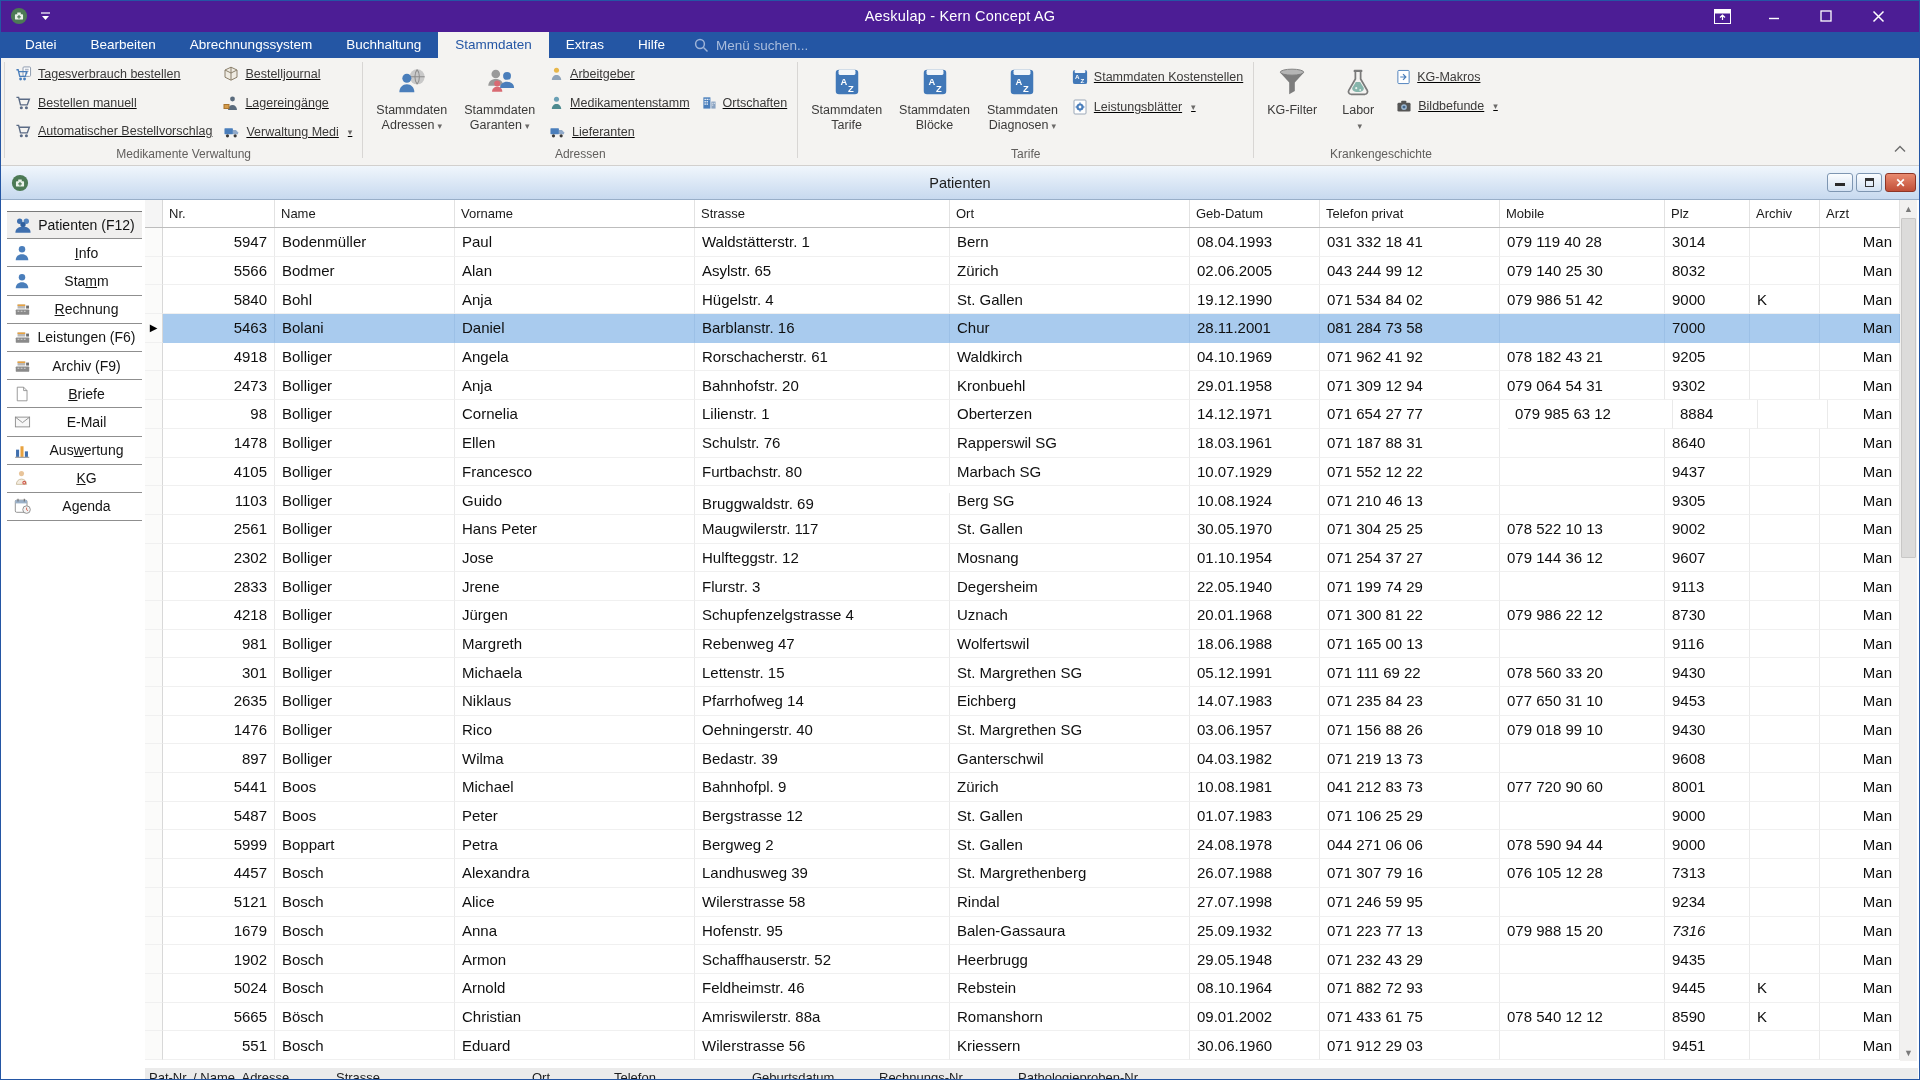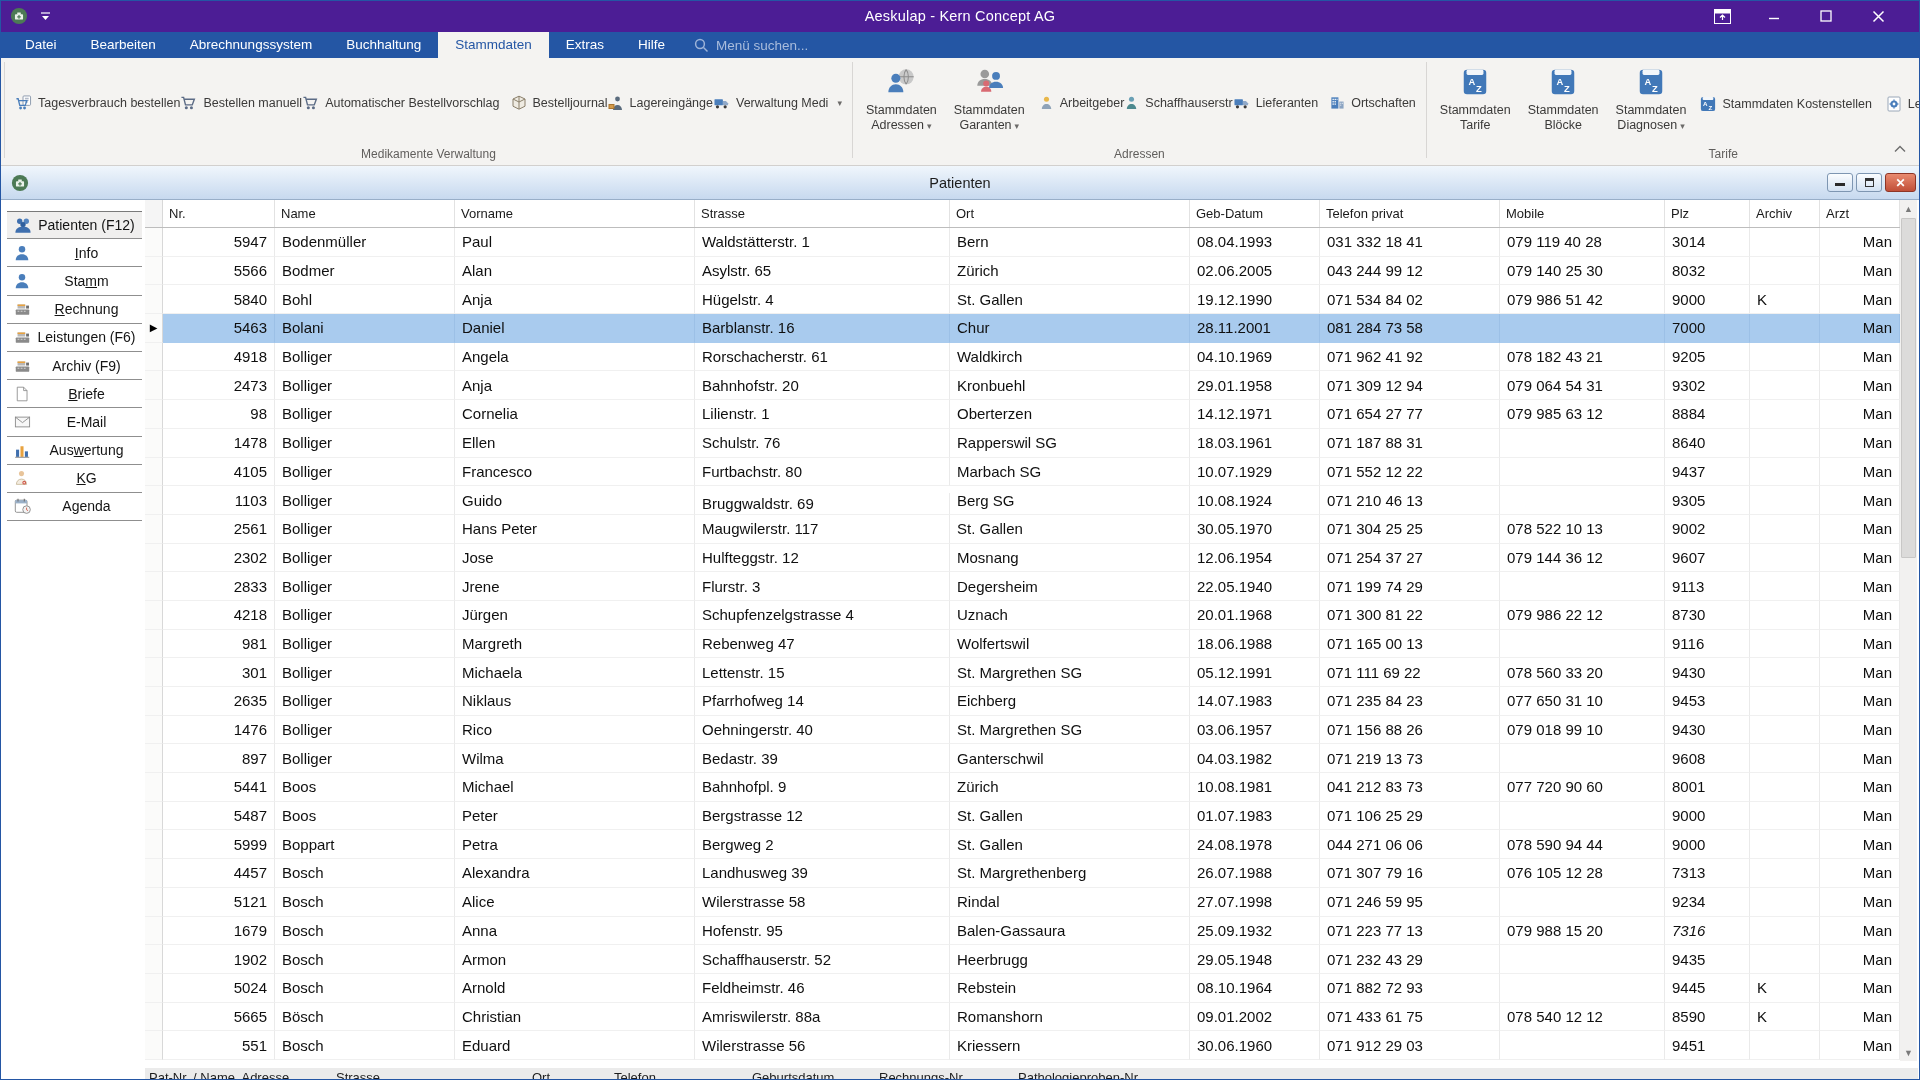--- a/index.html
+++ b/index.html
@@ -31,21 +31,21 @@
     border-bottom:1px solid #d2d0ce; }
   .rb-groups { display:flex; align-items:stretch; height:107px; padding-left:4px; }
   .rb-group { display:flex; flex-direction:column; padding:1px 7px 0; }
   .rb-content { flex:1; display:flex; align-items:stretch; gap:5px; }
   .rb-caption { height:18px; text-align:center; font-size:12px; color:#605e5c; line-height:15px; }
   .rb-sep { width:1px; background:#d8d6d4; margin:4px 0 7px; flex:0 0 1px; }
   .rb-big { display:flex; flex-direction:column; align-items:center; padding:5px 6px 2px; min-width:60px;
     font-size:12.5px; color:#3b3a39; text-align:center; }
   .rb-big .ic { height:36px; display:flex; align-items:center; }
   .rb-big-label { line-height:14.5px; margin-top:3px; }
-  .rb-col { display:flex; flex-direction:row; justify-content:space-between; padding:7px 3px 8px; }
+  .rb-col { display:flex; flex-direction:column; justify-content:space-between; padding:7px 3px 8px;text-decoration:underline; }
   .rb-col.two { justify-content:flex-start; gap:14px; padding-top:10px; }
   .rb-col.one { justify-content:center; }
   .rb-small { display:flex; align-items:center; gap:6px; font-size:12.5px; color:#3b3a39; white-space:nowrap; }
   .ic { display:inline-flex; }
   .ic svg { display:block; }
   .caret { font-size:9px; color:#6b6a69; margin-left:3px; }
   .rb-chevron { position:absolute; right:14px; bottom:8px; }
 
   
   .iwin-bar { position:absolute; top:166px; left:0; right:0; height:34px;
@@ -291,21 +291,21 @@
               </span>
               <span>Arbeitgeber</span>
             </div>
             <div class="rb-small">
               <span class="ic">
                 <svg width="15" height="16" viewBox="0 0 16 16">
                   <circle cx="8" cy="4" r="2.7" fill="#6aa0b5"></circle>
                   <path d="M3 14.5C3 11.2 5.2 9 8 9s5 2.2 5 5.5z" fill="#4d8a8f"></path>
                 </svg>
               </span>
-              <span>Schaffhauserstr</span>
+              <span>Medikamentenstamm</span>
             </div>
             <div class="rb-small">
               <span class="ic">
                 <svg width="17" height="15" viewBox="0 0 17 16">
                   <rect x="1" y="4.5" width="9" height="6.5" rx="0.5" fill="#4a7ebb"></rect>
                   <path d="M10 6.5h3.2l2.3 2.4V11H10z" fill="#90a9c9"></path>
                   <circle cx="4.2" cy="12.6" r="1.7" fill="#3a3a3a"></circle>
                   <circle cx="12.4" cy="12.6" r="1.7" fill="#3a3a3a"></circle>
                 </svg>
               </span>
@@ -724,21 +724,21 @@
     </div>
     <div class="trow">
       <div class="mcell"></div>
       <div class="tcell num" style="flex: 0 0 112px;">98</div>
       <div class="tcell" style="flex: 0 0 180px;">Bolliger</div>
       <div class="tcell" style="flex: 0 0 240px;">Cornelia</div>
       <div class="tcell" style="flex: 0 0 255px;">Lilienstr. 1</div>
       <div class="tcell" style="flex: 0 0 240px;">Oberterzen</div>
       <div class="tcell" style="flex: 0 0 130px;">14.12.1971</div>
       <div class="tcell" style="flex: 0 0 180px;">071 654 27 77</div>
-      <div class="tcell" style="flex: 0 0 165px;">079 985 63 12</div>
+      <div class="tcell" style="flex: 0 0 165px; margin-left: 8px;">079 985 63 12</div>
       <div class="tcell" style="flex: 0 0 85px;">8884</div>
       <div class="tcell" style="flex: 0 0 70px;"></div>
       <div class="tcell num" style="flex: 1 1 auto;">Man</div>
     </div>
     <div class="trow">
       <div class="mcell"></div>
       <div class="tcell num" style="flex: 0 0 112px;">1478</div>
       <div class="tcell" style="flex: 0 0 180px;">Bolliger</div>
       <div class="tcell" style="flex: 0 0 240px;">Ellen</div>
       <div class="tcell" style="flex: 0 0 255px;">Schulstr. 76</div>
@@ -792,21 +792,21 @@
       <div class="tcell" style="flex: 0 0 70px;"></div>
       <div class="tcell num" style="flex: 1 1 auto;">Man</div>
     </div>
     <div class="trow">
       <div class="mcell"></div>
       <div class="tcell num" style="flex: 0 0 112px;">2302</div>
       <div class="tcell" style="flex: 0 0 180px;">Bolliger</div>
       <div class="tcell" style="flex: 0 0 240px;">Jose</div>
       <div class="tcell" style="flex: 0 0 255px;">Hulfteggstr. 12</div>
       <div class="tcell" style="flex: 0 0 240px;">Mosnang</div>
-      <div class="tcell" style="flex: 0 0 130px;">12.06.1954</div>
+      <div class="tcell" style="flex: 0 0 130px;">01.10.1954</div>
       <div class="tcell" style="flex: 0 0 180px;">071 254 37 27</div>
       <div class="tcell" style="flex: 0 0 165px;">079 144 36 12</div>
       <div class="tcell" style="flex: 0 0 85px;">9607</div>
       <div class="tcell" style="flex: 0 0 70px;"></div>
       <div class="tcell num" style="flex: 1 1 auto;">Man</div>
     </div>
     <div class="trow">
       <div class="mcell"></div>
       <div class="tcell num" style="flex: 0 0 112px;">2833</div>
       <div class="tcell" style="flex: 0 0 180px;">Bolliger</div>

